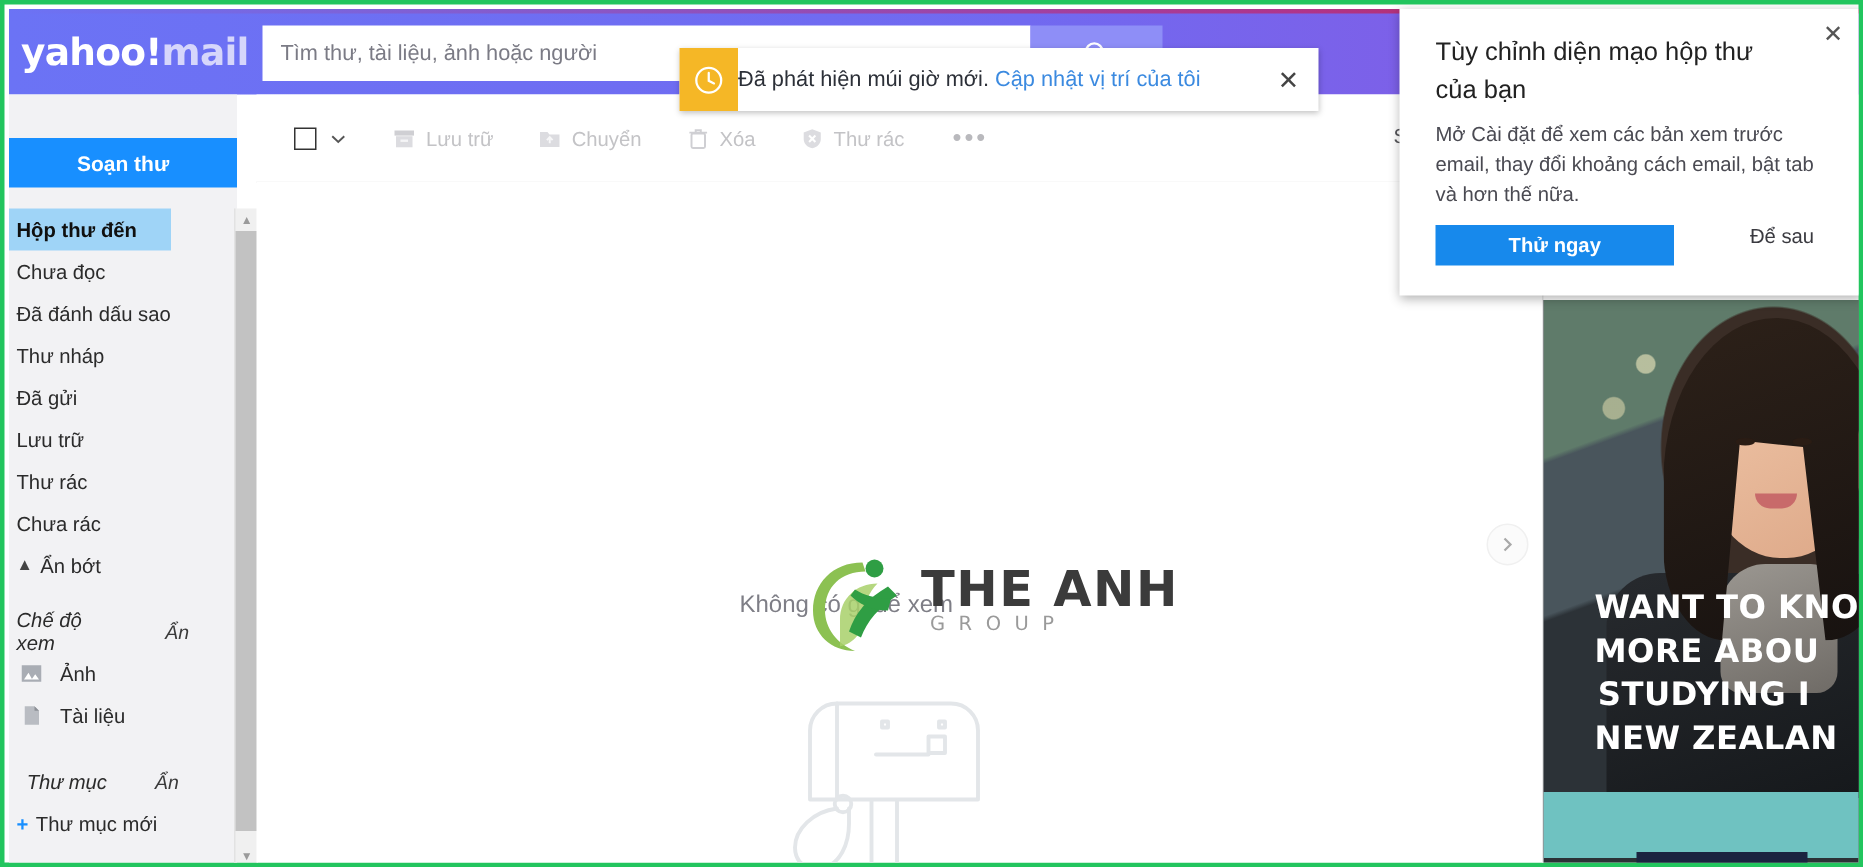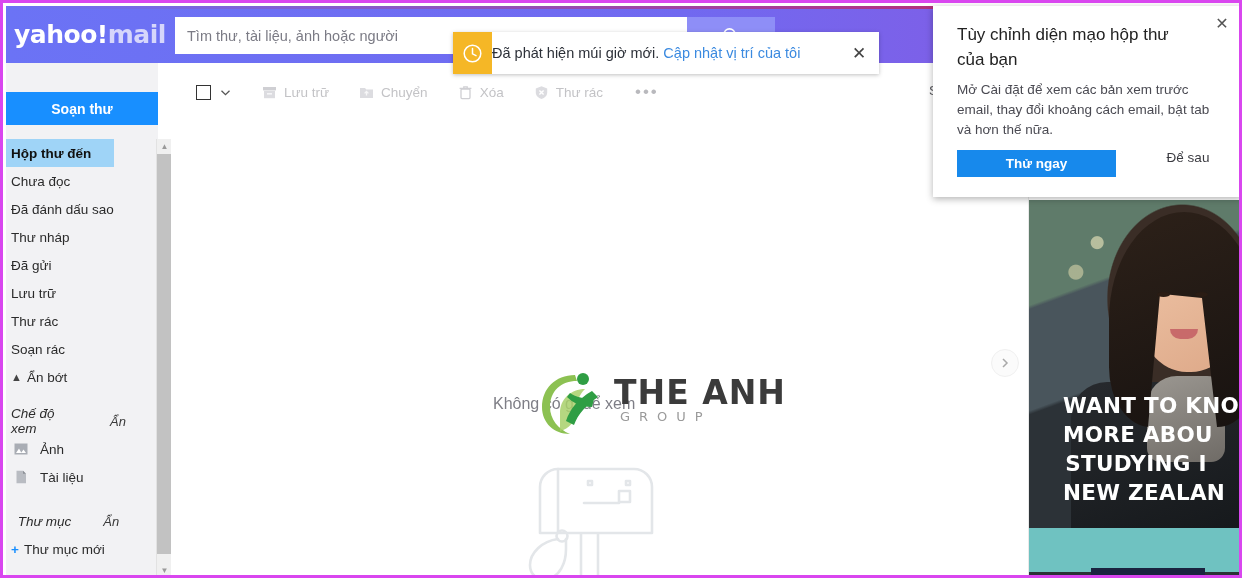--- a/index.html
+++ b/index.html
@@ -5,21 +5,21 @@
   html,body{margin:0;padding:0;}
   body{
     width:1242px;height:578px;overflow:hidden;
     font-family:"Liberation Sans", sans-serif;
     background:#ffffff;
     position:relative;
   }
   
   #frame{
     position:absolute;inset:0;
-    border:3px solid #d946ef;
+    border:3px solid #22c55e;
     box-sizing:border-box;
     overflow:hidden;
     background:#ffffff;
   }
   
   #header{
     position:absolute;left:3px;top:3px;width:1236px;height:57px;
     background:linear-gradient(90deg,#6b73f5 0%,#7169f0 55%,#8a56df 100%);
   }
   #header-topline{position:absolute;left:0;top:0;width:100%;height:3px;
@@ -322,21 +322,21 @@
     <div class="nav-item">
       <span>Đã gửi</span>
     </div>
     <div class="nav-item">
       <span>Lưu trữ</span>
     </div>
     <div class="nav-item">
       <span>Thư rác</span>
     </div>
     <div class="nav-item">
-      <span>Soạn rác</span>
+      <span>Chưa rác</span>
     </div>
 
     <div class="nav-item">
       <span class="chev-up">▲</span>
       <span>Ẩn bớt</span>
     </div>
 
     <div class="spacer"></div>
 
     <div class="nav-section">

